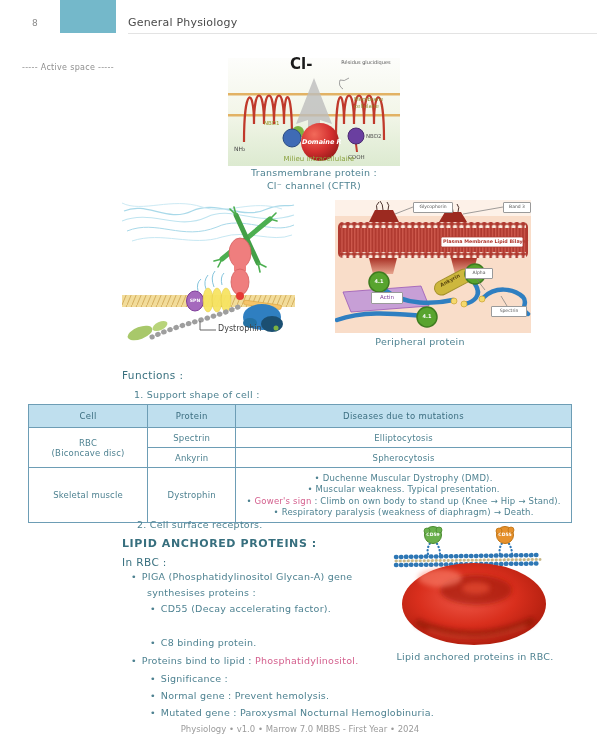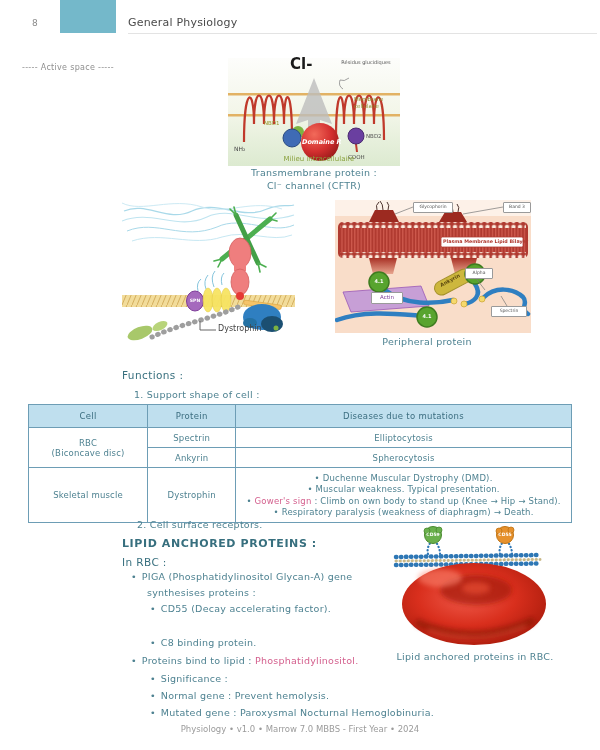--- a/index.html
+++ b/index.html
@@ -178,21 +178,21 @@
     <span class="flabel wbox" style="left:168px;top:2px;width:26px;height:9px;">Band 3</span>
     <span class="flabel" style="left:108px;top:39px;width:78px;text-align:center;font-size:4.8px;color:#b03a30;font-weight:bold;">Plasma Membrane Lipid Bilayer</span>
     <span class="flabel" style="left:37px;top:78px;width:14px;text-align:center;font-size:5px;color:#fff;font-weight:bold;">4.1</span>
     <span class="flabel" style="left:133px;top:70px;width:14px;text-align:center;font-size:5px;color:#fff;font-weight:bold;">4.2</span>
     <span class="flabel" style="left:85px;top:113px;width:14px;text-align:center;font-size:5px;color:#fff;font-weight:bold;">4.1</span>
     <span class="flabel" style="left:104px;top:77px;font-size:5px;color:#5d4a10;font-weight:bold;transform:rotate(-28deg);">Ankyrin</span>
     <span class="flabel wbox" style="left:36px;top:92px;width:30px;height:10px;line-height:9px;font-size:5.5px;color:#7d3c98;">Actin</span>
     <span class="flabel wbox" style="left:130px;top:68px;width:26px;height:9px;">Alpha</span>
     <span class="flabel wbox" style="left:156px;top:106px;width:34px;height:9px;">Spectrin</span>
   </div>
-  <div class="abs caption" style="left:329px;top:336px;width:196px;">Peripheral protein</div>
+  <div class="abs caption" style="left:322px;top:336px;width:196px;">Peripheral protein</div>
 
   <div class="abs hw-sub" style="left:122px;top:369px;">Functions :</div>
   <div class="abs hw" style="left:134px;top:389px;">1. Support shape of cell :</div>
 
   <table class="main">
     <tbody>
         <tr>
       <th style="width:118px;">Cell</th>
       <th style="width:86px;">Protein</th>
       <th style="width:340px;">Diseases due to mutations</th>

